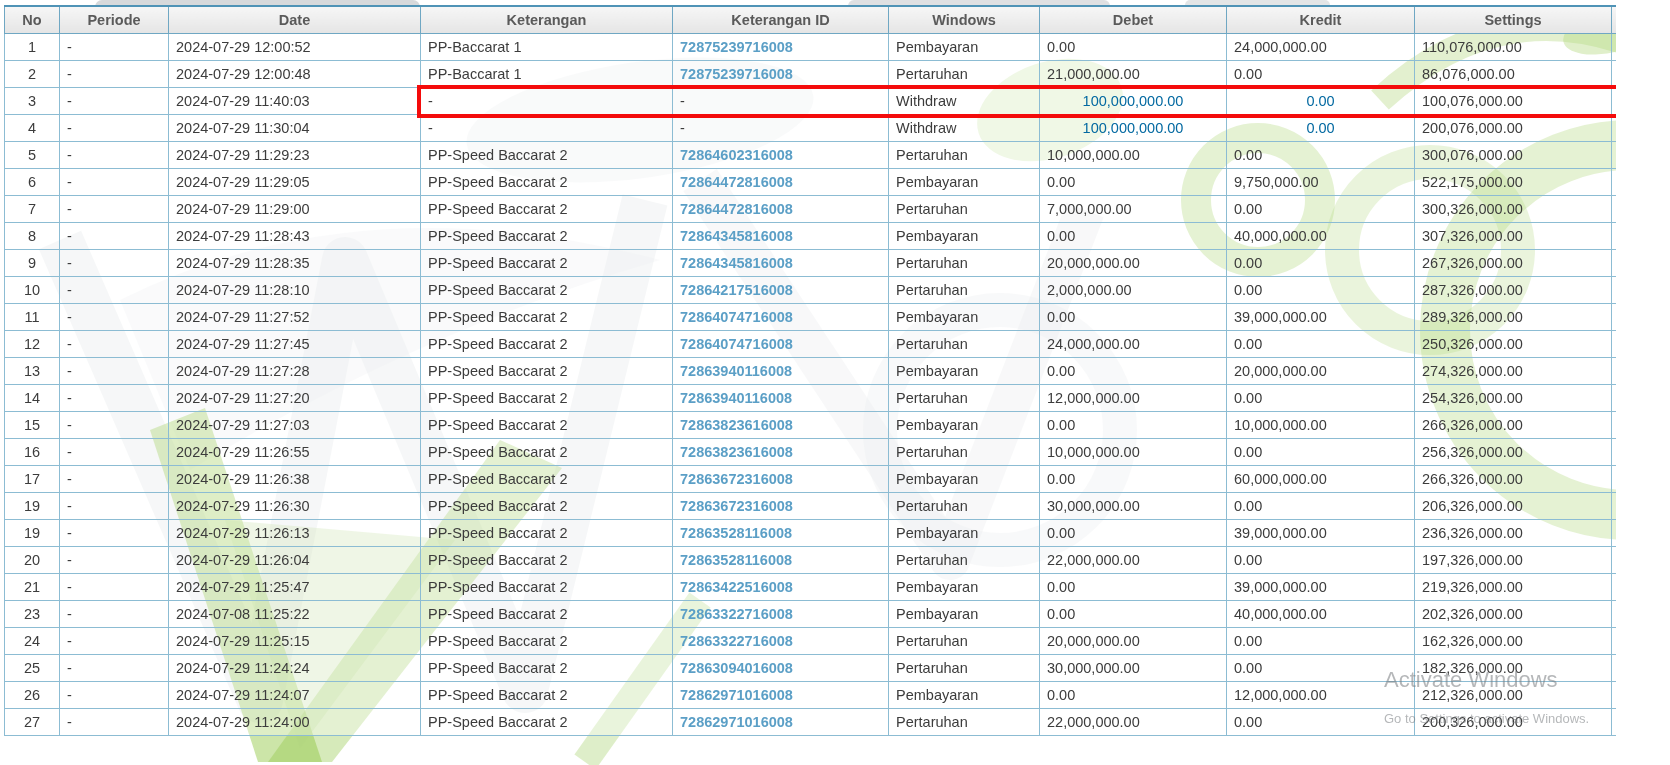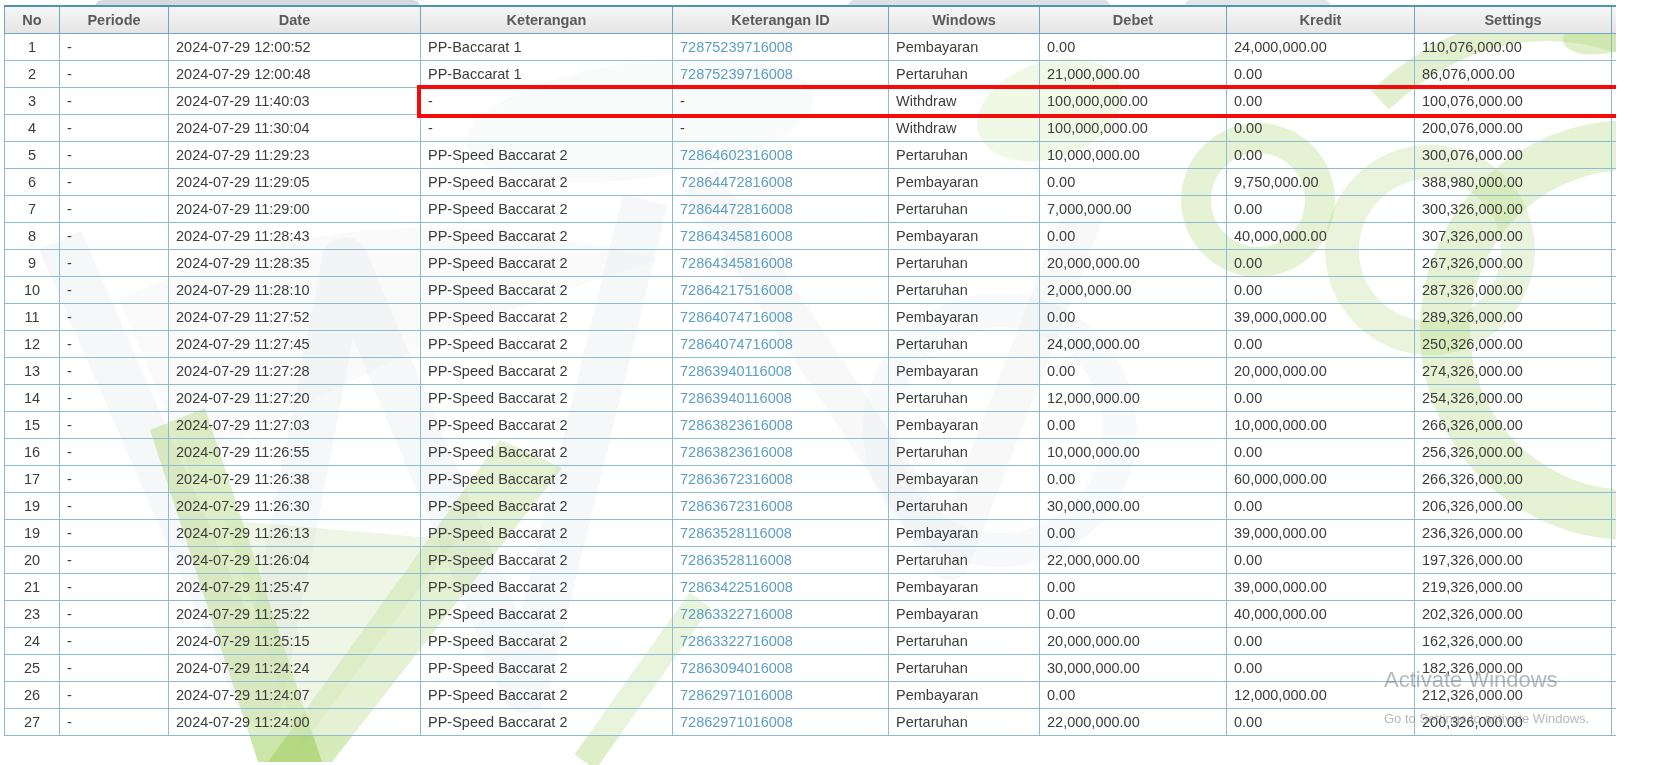--- a/index.html
+++ b/index.html
@@ -22,22 +22,22 @@
     height:26px;border:1px solid #6fa7c3;border-top:2px solid #4f93b6;
     background:linear-gradient(#f6f6f6,#e5e5e5);
     font-size:14.5px;font-weight:bold;color:#5a5a5a;text-align:center;padding:0 4px;
   }
   table.tx td{
     height:26px;border:1px solid #8cbcd3;
     font-size:14.5px;color:#3c3c3c;text-align:left;padding:0 7px;
     white-space:nowrap;overflow:hidden;background:rgba(255,255,255,0.35);
   }
   table.tx td.cell-no{text-align:center;padding:0 2px;}
-  table.tx td .id-link{color:#5b9fc6;text-decoration:none;cursor:pointer;}
-  table.tx td.red{color:#404040;}
+  table.tx td .id-link{color:#5b9fc6;text-decoration:none;cursor:pointer;font-weight:bold;}
+  table.tx td.red{color:#0369a1;text-align:center;}
   
   .row-highlight{
     position:absolute;z-index:4;left:417px;top:85px;width:1252px;height:33px;
     border:4px solid #f40b0b;box-sizing:border-box;pointer-events:none;
   }
   
   .activate{
     position:absolute;z-index:5;left:1384px;top:668px;color:rgba(120,124,128,0.55);
     pointer-events:none;
   }
@@ -160,21 +160,21 @@
         </tr>
         <tr>
           <td class="cell-no">6</td>
           <td class="cell-periode">-</td>
           <td class="cell-date">2024-07-29 11:29:05</td>
           <td class="cell-keterangan">PP-Speed Baccarat 2</td>
           <td class="cell-keterangan_id"><a class="id-link">72864472816008</a></td>
           <td class="cell-status">Pembayaran</td>
           <td class="cell-debet">0.00</td>
           <td class="cell-kredit">9,750,000.00</td>
-          <td class="cell-balance">388,980,000.00</td>
+          <td class="cell-balance">522,175,000.00</td>
           <td class="cell-via">-</td>
         </tr>
         <tr>
           <td class="cell-no">7</td>
           <td class="cell-periode">-</td>
           <td class="cell-date">2024-07-29 11:29:00</td>
           <td class="cell-keterangan">PP-Speed Baccarat 2</td>
           <td class="cell-keterangan_id"><a class="id-link">72864472816008</a></td>
           <td class="cell-status">Pertaruhan</td>
           <td class="cell-debet">7,000,000.00</td>
@@ -346,21 +346,21 @@
           <td class="cell-keterangan_id"><a class="id-link">72863422516008</a></td>
           <td class="cell-status">Pembayaran</td>
           <td class="cell-debet">0.00</td>
           <td class="cell-kredit">39,000,000.00</td>
           <td class="cell-balance">219,326,000.00</td>
           <td class="cell-via">-</td>
         </tr>
         <tr>
           <td class="cell-no">23</td>
           <td class="cell-periode">-</td>
-          <td class="cell-date">2024-07-29 11:25:22</td>
+          <td class="cell-date">2024-07-08 11:25:22</td>
           <td class="cell-keterangan">PP-Speed Baccarat 2</td>
           <td class="cell-keterangan_id"><a class="id-link">72863322716008</a></td>
           <td class="cell-status">Pembayaran</td>
           <td class="cell-debet">0.00</td>
           <td class="cell-kredit">40,000,000.00</td>
           <td class="cell-balance">202,326,000.00</td>
           <td class="cell-via">-</td>
         </tr>
         <tr>
           <td class="cell-no">24</td>

